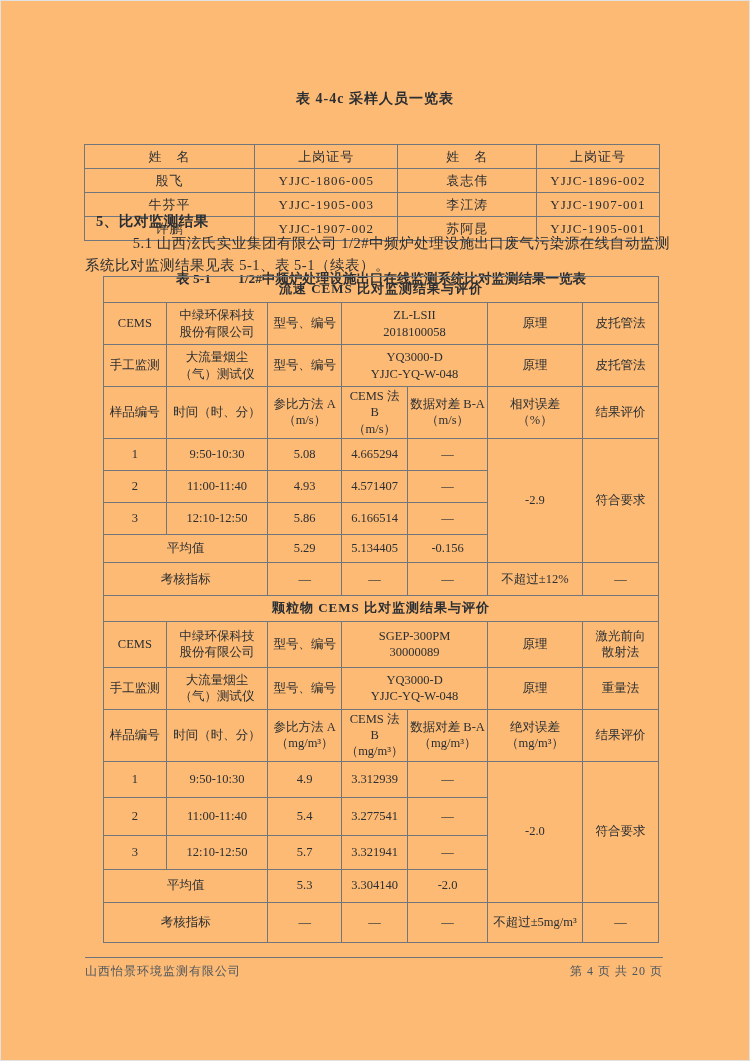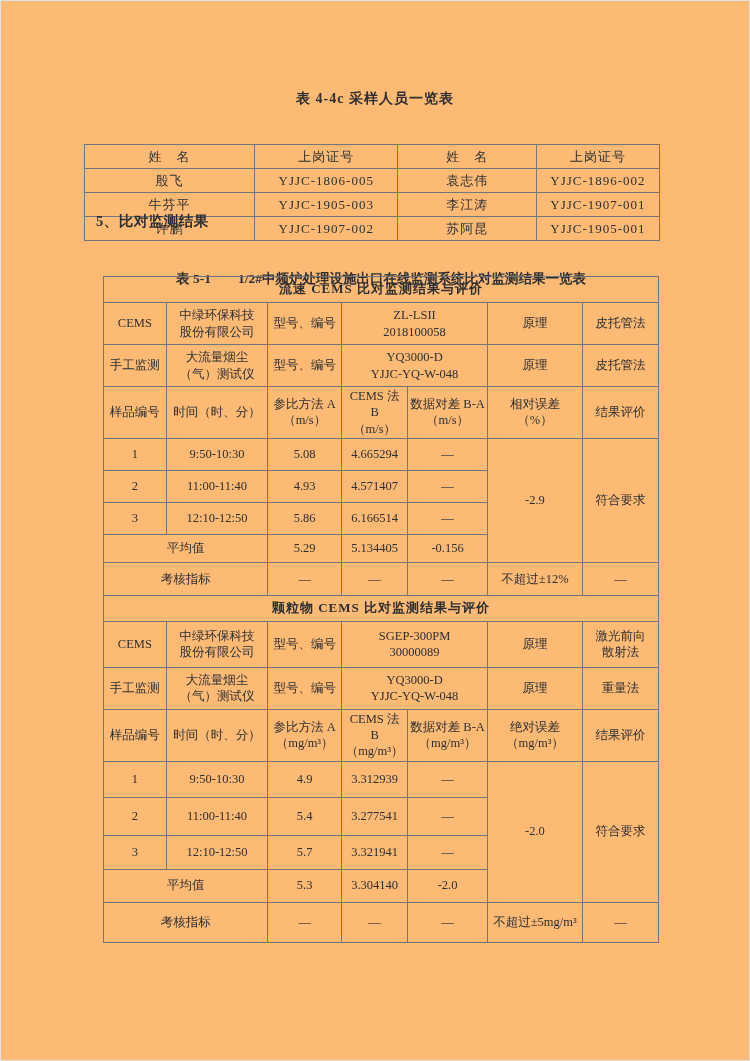--- a/index.html
+++ b/index.html
@@ -99,20 +99,21 @@
     <tr>
       <td>许鹏</td>
       <td>YJJC-1907-002</td>
       <td>苏阿昆</td>
       <td>YJJC-1905-001</td>
     </tr>
   </tbody>
     </table>
 
   <div class="sec-heading">5、比对监测结果</div>
+  <div class="sec-para">5.1 山西泫氏实业集团有限公司 1/2#中频炉处理设施出口废气污染源在线自动监测系统比对监测结果见表 5-1、表 5-1（续表）。</div>
 
   <div class="t51-caption">表 5-1　　1/2#中频炉处理设施出口在线监测系统比对监测结果一览表</div>
 
   <table class="t51">
     <colgroup>
       <col style="width:11.3%">
         <col style="width:18.3%">
         <col style="width:13.3%">
       <col style="width:11.9%">
         <col style="width:14.4%">
@@ -299,14 +300,18 @@
       <td colspan="2">考核指标</td>
       <td>—</td>
       <td>—</td>
       <td>—</td>
       <td>不超过±5mg/m³</td>
       <td>—</td>
     </tr>
   </tbody>
     </table>
 
+  <div class="footer">
+    <span>山西怡景环境监测有限公司</span>
+    <span>第 4 页 共 20 页</span>
+  </div>
 
 </div>
 
 </body></html>

